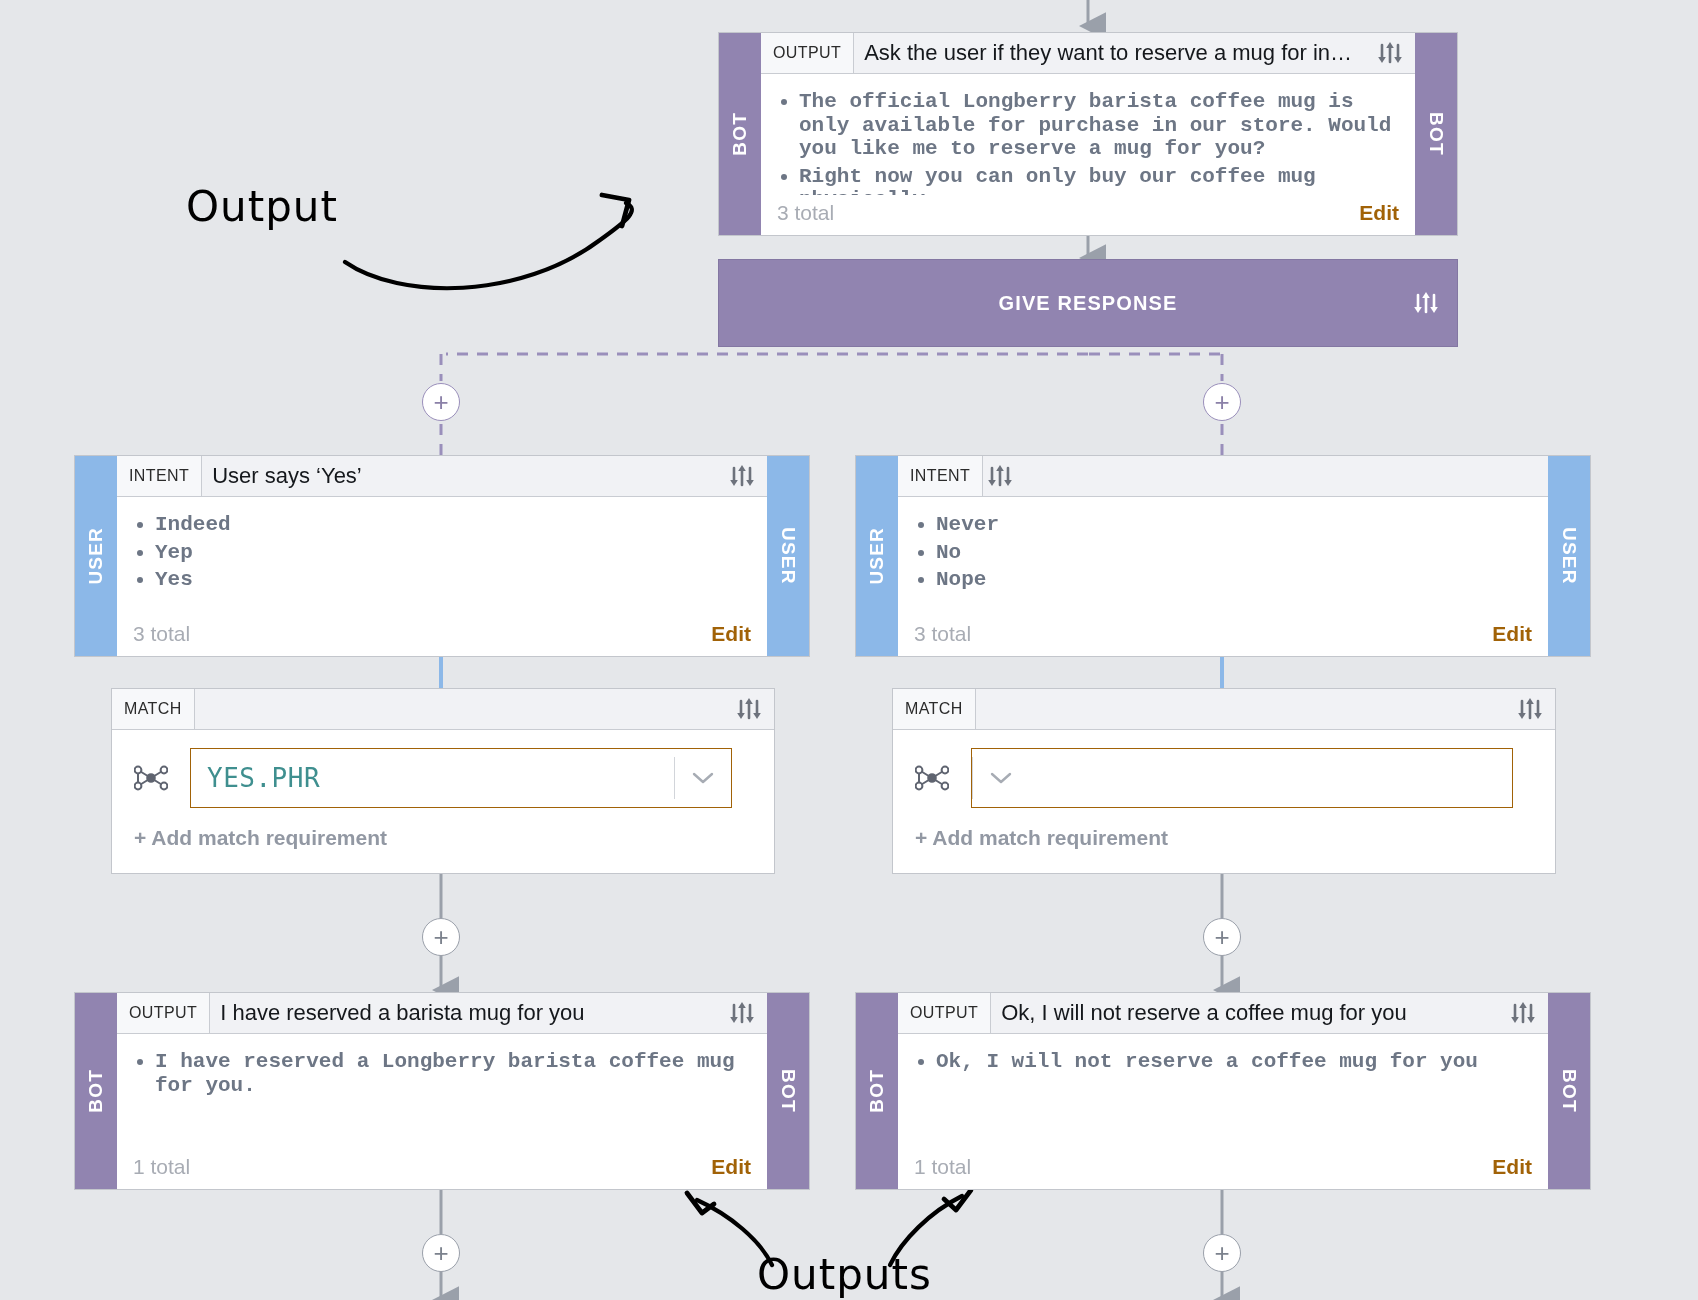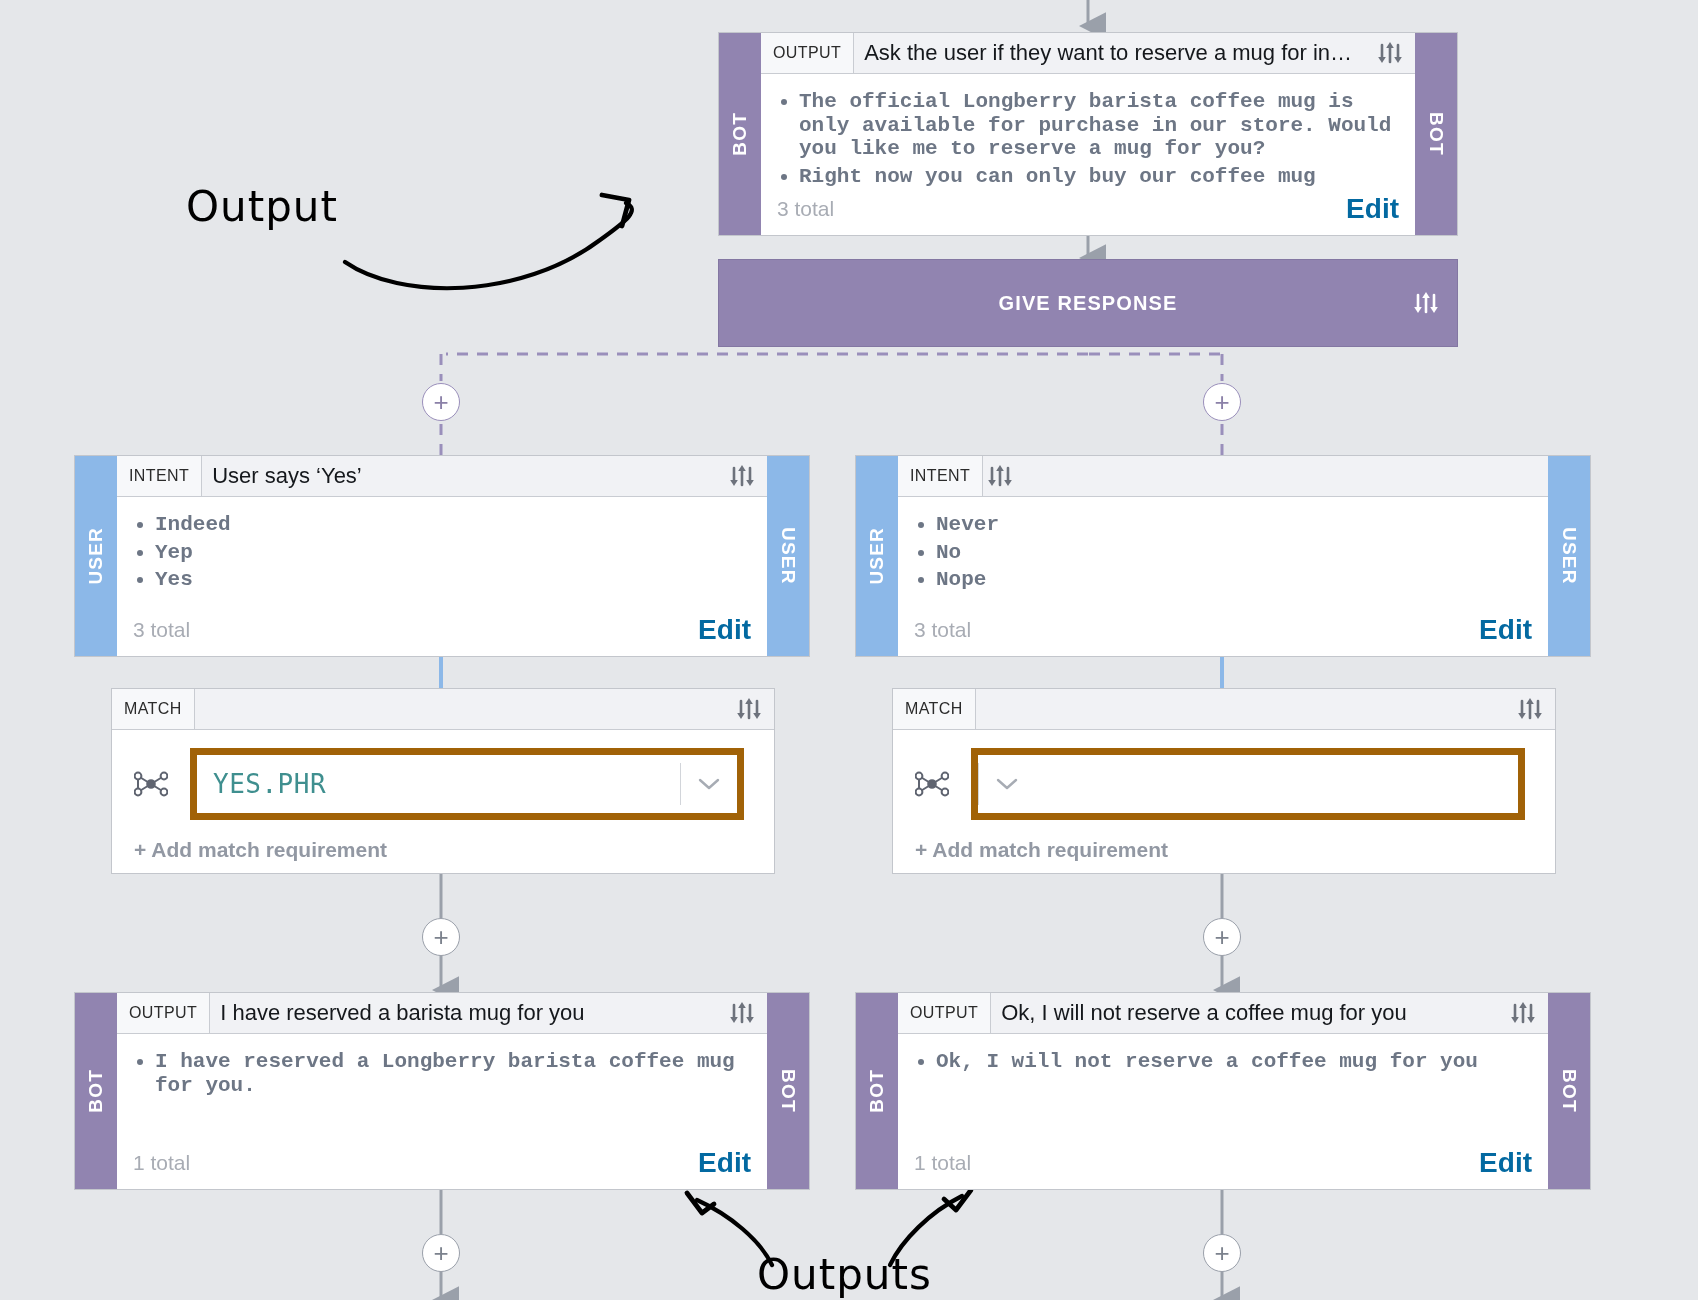--- a/index.html
+++ b/index.html
@@ -81,21 +81,21 @@
     font-family:Liberation Mono, monospace;
   }
   ul.phrases li::marker{font-size:20px;}
 
   .foot{
     flex:0 0 auto;
     display:flex;align-items:center;justify-content:space-between;
     padding:6px 16px 10px 16px;
   }
   .foot .total{color:#a8acb4;font-size:21px;}
-  .foot .edit{color:#0369a1;font-size:28px;font-weight:700;cursor:pointer;}
+  .foot .edit{color:#a16207;font-size:21px;font-weight:700;cursor:pointer;}
 
   
   .bar{
     position:absolute;
     box-sizing:border-box;
     background:#9184b0;
     border:1px solid #8377a2;
     display:flex;align-items:center;justify-content:center;
     color:#fff;font-weight:700;font-size:20px;letter-spacing:1.1px;
   }
@@ -104,21 +104,21 @@
   
   .match{
     position:absolute;box-sizing:border-box;
     background:#fff;border:1px solid #c3c6cc;
     display:flex;flex-direction:column;
   }
   .match .mbody{padding:18px 22px 0 22px;display:flex;align-items:center;}
   .nodeicon{flex:0 0 auto;margin-right:22px;display:block;}
   .combo{
     flex:1 1 auto;display:flex;align-items:stretch;
-    border:7px solid #a16207;background:#fff;height:58px;
+    border:1px solid #a16207;background:#fff;height:58px;
     max-width:540px;
   }
   .combo .val{
     flex:1 1 auto;display:flex;align-items:center;padding:0 16px;
     color:#3f8f8f;font-family:"DejaVu Sans Mono",monospace;
     font-size:26px;letter-spacing:.5px;
   }
   .combo .sep{width:1px;background:#d2d5da;margin:8px 0;}
   .combo .chev{flex:0 0 56px;display:flex;align-items:center;justify-content:center;}
   .addreq{

